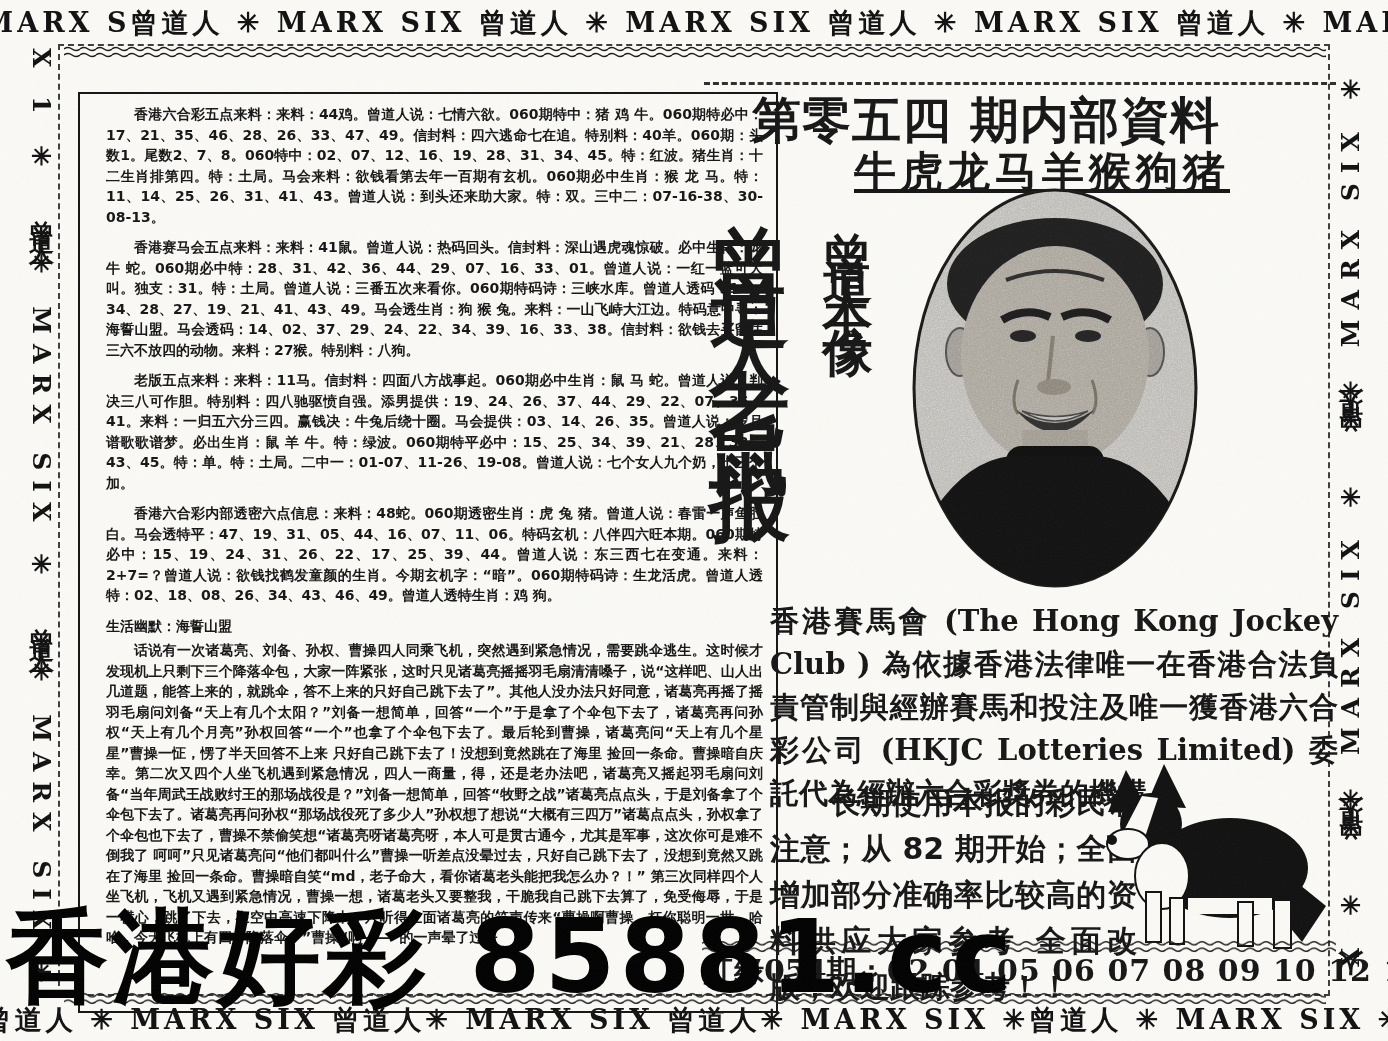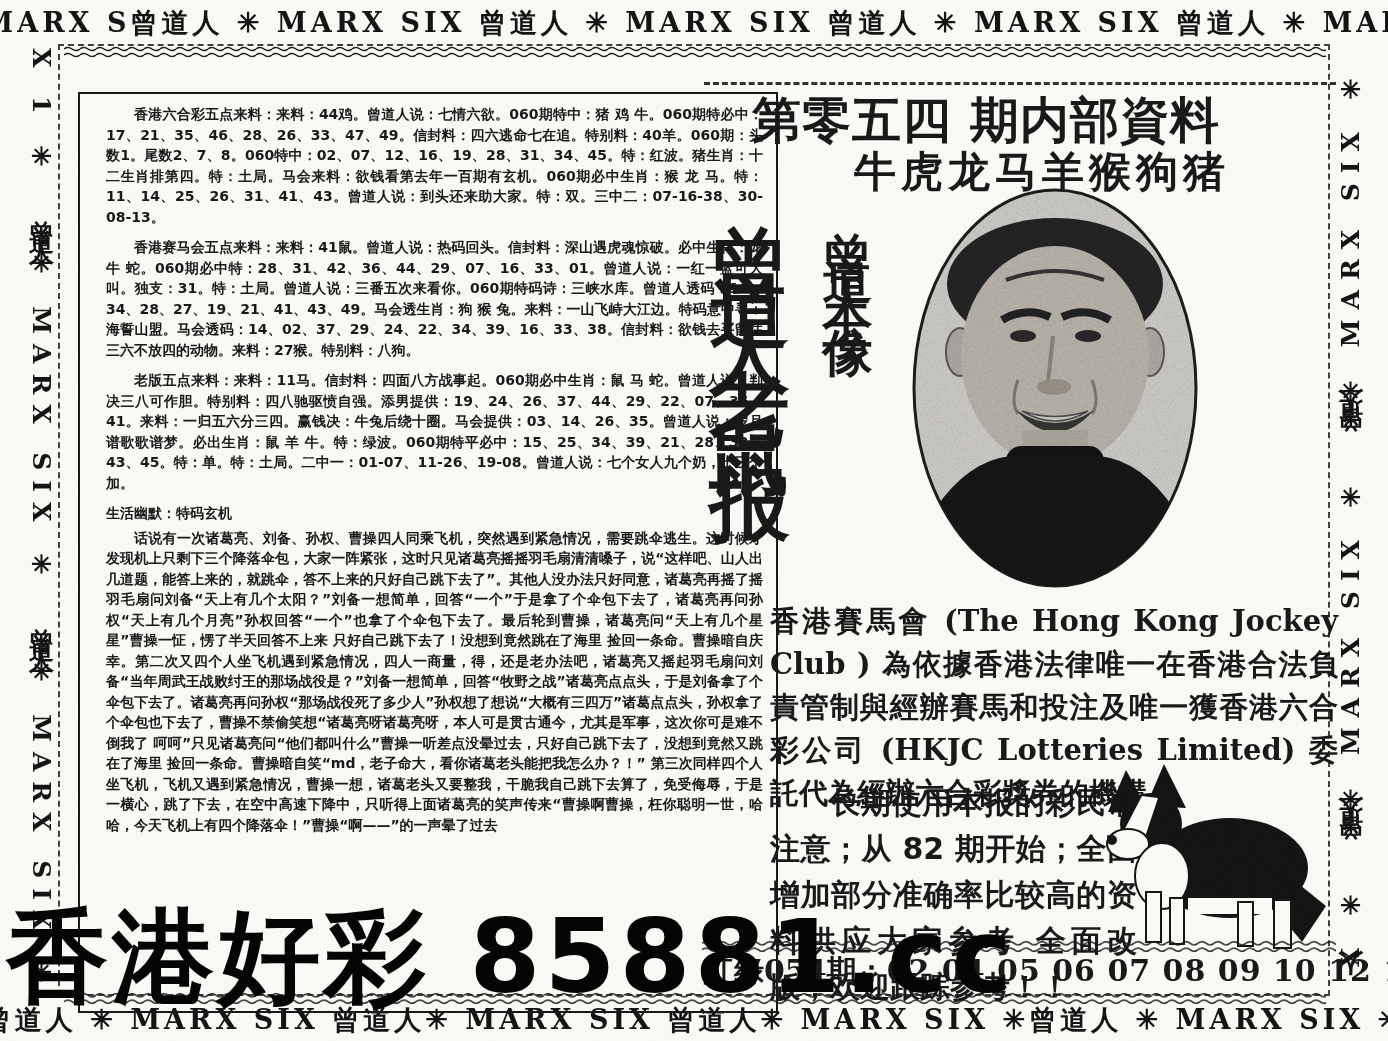--- a/index.html
+++ b/index.html
@@ -23,21 +23,21 @@
             border:2px solid #141414;box-sizing:border-box;padding:10px 13px 0 26px;
             overflow:hidden;font-size:14px;line-height:20.5px;font-weight:700;
             text-align:justify;margin-top:32px;}
   .tips-box p{margin:0 0 10px 0;text-indent:2em;}
   .humor-title{margin:2px 0 4px 0 !important;text-indent:0 !important;}
   
   .dash-line{position:absolute;left:704px;top:82px;width:632px;border-top:3px dashed #2e2e2e;}
   .headline1{position:absolute;left:752px;top:88px;width:580px;
              font-size:49px;font-weight:900;letter-spacing:1px;white-space:nowrap;}
   .headline2{position:absolute;left:752px;top:144px;width:580px;text-align:center;
-             font-size:42px;font-weight:700;letter-spacing:5px;white-space:nowrap;}
+             font-size:42px;font-weight:700;letter-spacing:5px;white-space:nowrap;text-decoration:underline;}
   .vert-masthead{position:absolute;left:706px;top:160px;height:760px;
              writing-mode:vertical-rl;text-orientation:upright;font-size:80px;
              font-weight:900;letter-spacing:48px;line-height:88px;}
   .vert-caption{position:absolute;left:818px;top:192px;height:420px;
              writing-mode:vertical-rl;text-orientation:upright;font-size:50px;
              font-family:"DejaVu Serif",serif;font-weight:700;letter-spacing:24px;line-height:60px;}
   .portrait{position:absolute;left:906px;top:184px;width:298px;height:408px;}
   .hkjc{position:absolute;left:770px;top:600px;width:568px;font-size:29px;line-height:43px;
         font-family:"DejaVu Serif",serif;font-weight:600;text-align:justify;}
   .notice{position:absolute;left:770px;top:780px;width:572px;font-size:30px;line-height:46px;
@@ -74,21 +74,22 @@
       <path d="M0 3 Q4 0 8 3 Q12 6 16 3" fill="none" stroke="#171717" stroke-width="1.5"></path>
     </pattern>
       </defs>
     <rect width="1262" height="12" fill="url(#wp1)"></rect>
   </svg>
 
   <div class="tips-box">
     <p>香港六合彩五点来料：来料：44鸡。曾道人说：七情六欲。060期特中：猪 鸡 牛。060期特必中：17、21、35、46、28、26、33、47、49。信封料：四六逃命七在追。特别料：40羊。060期：头数1。尾数2、7、8。060特中：02、07、12、16、19、28、31、34、45。特：红波。猪生肖：十二生肖排第四。特：土局。马会来料：欲钱看第去年一百期有玄机。060期必中生肖：猴 龙 马。特：11、14、25、26、31、41、43。曾道人说：到头还来助大家。特：双。三中二：07-16-38、30-08-13。</p>
     <p>香港赛马会五点来料：来料：41鼠。曾道人说：热码回头。信封料：深山遇虎魂惊破。必中生肖：龙 牛 蛇。060期必中特：28、31、42、36、44、29、07、16、33、01。曾道人说：一红一蓝可大叫。独支：31。特：土局。曾道人说：三番五次来看你。060期特码诗：三峡水库。曾道人透码：16、34、28、27、19、21、41、43、49。马会透生肖：狗 猴 兔。来料：一山飞峙大江边。特码意中寻：海誓山盟。马会透码：14、02、37、29、24、22、34、39、16、33、38。信封料：欲钱去买留住三六不放四的动物。来料：27猴。特别料：八狗。</p>
     <p>老版五点来料：来料：11马。信封料：四面八方战事起。060期必中生肖：鼠 马 蛇。曾道人说：判决三八可作胆。特别料：四八驰驱愤自强。添男提供：19、24、26、37、44、29、22、07、36、41。来料：一归五六分三四。赢钱决：牛兔后绕十圈。马会提供：03、14、26、35。曾道人说：岁月谱歌歌谱梦。必出生肖：鼠 羊 牛。特：绿波。060期特平必中：15、25、34、39、21、28、33、43、45。特：单。特：土局。二中一：01-07、11-26、19-08。曾道人说：七个女人九个奶，十三个加。</p>
-    <p class="humor-title">生活幽默：特码玄机</p>
+    <p>香港六合彩内部透密六点信息：来料：48蛇。060期透密生肖：虎 兔 猪。曾道人说：春雷一声鱼肚白。马会透特平：47、19、31、05、44、16、07、11、06。特码玄机：八伴四六旺本期。060期特必中：15、19、24、31、26、22、17、25、39、44。曾道人说：东三西七在变通。来料：2+7=？曾道人说：欲钱找鹤发童颜的生肖。今期玄机字：“暗”。060期特码诗：生龙活虎。曾道人透特：02、18、08、26、34、43、46、49。曾道人透特生肖：鸡 狗。</p>
+    <p class="humor-title">生活幽默：海誓山盟</p>
     <p>话说有一次诸葛亮、刘备、孙权、曹操四人同乘飞机，突然遇到紧急情况，需要跳伞逃生。这时候才发现机上只剩下三个降落伞包，大家一阵紧张，这时只见诸葛亮摇摇羽毛扇清清嗓子，说“这样吧、山人出几道题，能答上来的，就跳伞，答不上来的只好自己跳下去了”。其他人没办法只好同意，诸葛亮再摇了摇羽毛扇问刘备“天上有几个太阳？”刘备一想简单，回答“一个”于是拿了个伞包下去了，诸葛亮再问孙权“天上有几个月亮”孙权回答“一个”也拿了个伞包下去了。最后轮到曹操，诸葛亮问“天上有几个星星”曹操一怔，愣了半天回答不上来 只好自己跳下去了！没想到竟然跳在了海里 捡回一条命。曹操暗自庆幸。第二次又四个人坐飞机遇到紧急情况，四人一商量，得，还是老办法吧，诸葛亮又摇起羽毛扇问刘备“当年周武王战败纣王的那场战役是？”刘备一想简单，回答“牧野之战”诸葛亮点点头，于是刘备拿了个伞包下去了。诸葛亮再问孙权“那场战役死了多少人”孙权想了想说“大概有三四万”诸葛点点头，孙权拿了个伞包也下去了，曹操不禁偷笑想“诸葛亮呀诸葛亮呀，本人可是贯古通今，尤其是军事，这次你可是难不倒我了 呵呵”只见诸葛亮问“他们都叫什么”曹操一听差点没晕过去，只好自己跳下去了，没想到竟然又跳在了海里 捡回一条命。曹操暗自笑“md，老子命大，看你诸葛老头能把我怎么办？！” 第三次同样四个人坐飞机，飞机又遇到紧急情况，曹操一想，诸葛老头又要整我，干脆我自己跳下去算了，免受侮辱，于是一横心，跳了下去，在空中高速下降中，只听得上面诸葛亮的笑声传来“曹操啊曹操，枉你聪明一世，哈哈，今天飞机上有四个降落伞！”曹操“啊——”的一声晕了过去</p>
   </div>
 
   <div class="dash-line"></div>
   <div class="headline1">第零五四 期内部資料</div>
   <div class="headline2">牛虎龙马羊猴狗猪</div>
   <div class="vert-masthead">曾道人老鼠报</div>
   <div class="vert-caption">曾道人玉像</div>
 
   <svg class="portrait" viewBox="0 0 298 408">

